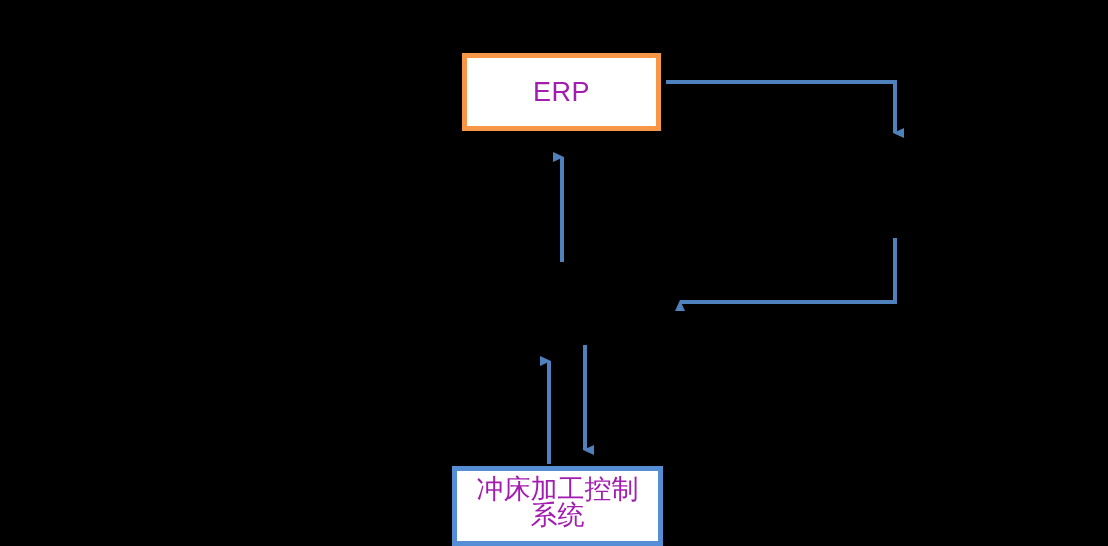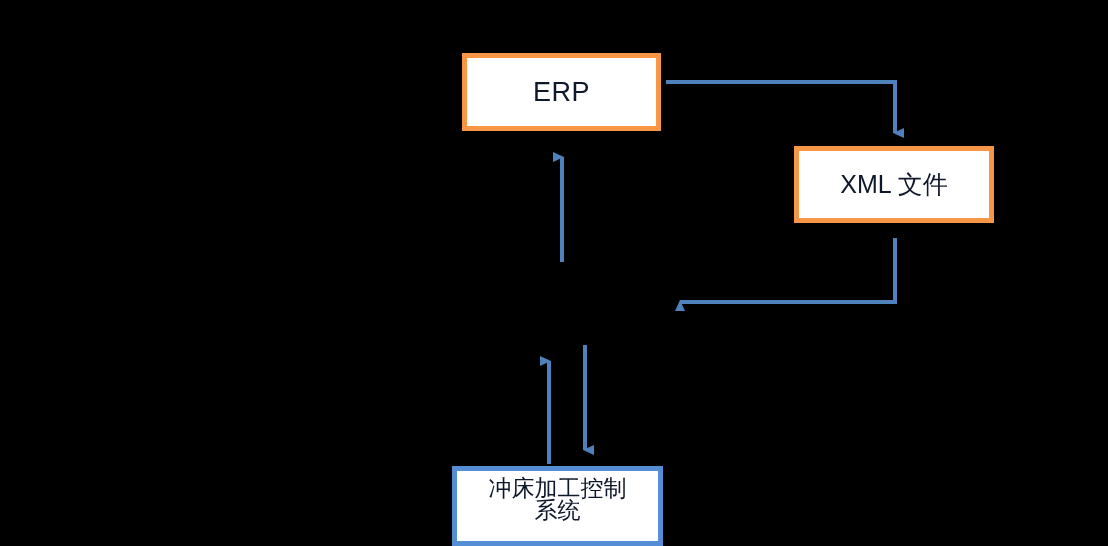--- a/index.html
+++ b/index.html
@@ -24,21 +24,21 @@
     display: flex;
     align-items: center;
     justify-content: center;
     text-align: center;
     color: #000000;
   }
   .node-label {
     display: block;
     line-height: 1.05;
     white-space: pre-line;
-    color: #0f172a;
+    color: #a21caf;
   }
   
   #node-erp {
     left: 462px;
     top: 53px;
     width: 199px;
     height: 78px;
     border: 5px solid #F79646;
   }
   #node-erp .node-label {
@@ -71,21 +71,21 @@
   
   #node-press {
     left: 452px;
     top: 466px;
     width: 211px;
     height: 80px;
     border: 5px solid #558ED5;
     align-items: flex-start;
   }
   #node-press .node-label {
-    font-size: 23px;
+    font-size: 27px;
     line-height: 0.96;
     margin-top: 6px;
   }
   #edges {
     position: absolute;
     left: 0;
     top: 0;
     width: 1108px;
     height: 546px;
     pointer-events: none;
@@ -127,23 +127,20 @@
 
     <g>
       <path d="M 585 345 L 585 450" fill="none" stroke="#4F81BD" stroke-width="4" marker-end="url(#ah-down)"></path>
     </g>
   </svg>
 
   <div class="node" id="node-erp">
     <span class="node-label">ERP</span>
   </div>
 
-  <div class="node" id="node-xml">
-    <span class="node-label">XML 文件</span>
-  </div>
 
 
   <div class="node" id="node-press">
     <span class="node-label">冲床加工控制
 系统</span>
   </div>
 
 </div>
 
 </body></html>

